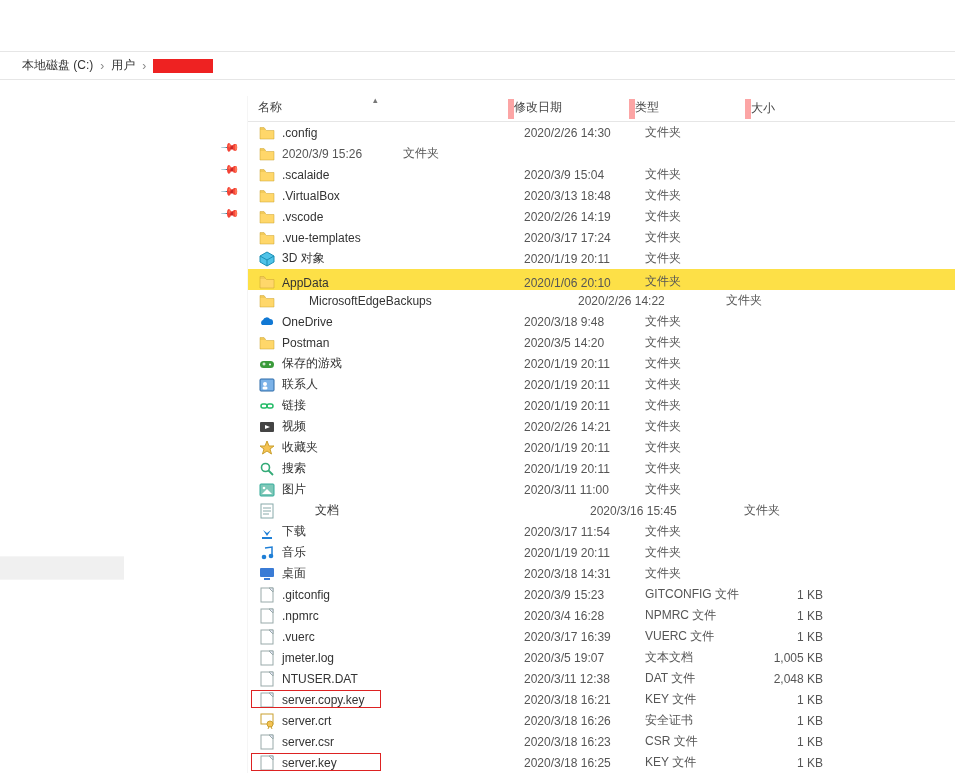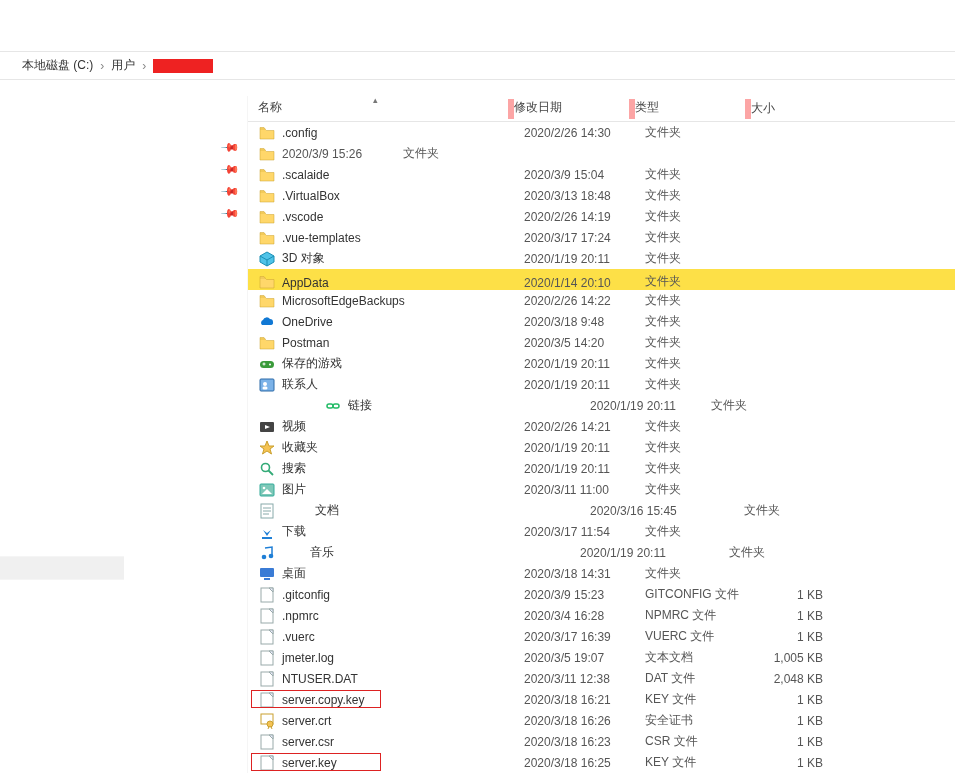--- a/index.html
+++ b/index.html
@@ -243,25 +243,25 @@
           <span class="type">文件夹</span>
           <span class="size"></span>
         </div>
         <div class="row sel" style="position: relative;">
           <span class="icon">
             <svg class="folder-svg" width="16" height="14" viewBox="0 0 16 14">
               <path d="M1 3 L6 3 L7.5 4.5 L15 4.5 L15 13 L1 13 Z M1 3 L1 1.5 L5 1.5 L6.2 3"></path>
             </svg>
           </span>
           <span class="name">AppData</span>
-          <span class="date">2020/1/14 20:10</span>
-          <span class="type">文件夹</span>
-          <span class="size"></span>
-        </div>
-        <div class="row" style="position: relative;">
+          <span class="date">2020/1/06 20:10</span>
+          <span class="type">文件夹</span>
+          <span class="size"></span>
+        </div>
+        <div class="row" style="position: relative; gap: 27px;">
           <span class="icon">
             <svg class="folder-svg" width="16" height="14" viewBox="0 0 16 14">
               <path d="M1 3 L6 3 L7.5 4.5 L15 4.5 L15 13 L1 13 Z M1 3 L1 1.5 L5 1.5 L6.2 3"></path>
             </svg>
           </span>
           <span class="name">MicrosoftEdgeBackups</span>
           <span class="date">2020/2/26 14:22</span>
           <span class="type">文件夹</span>
           <span class="size"></span>
         </div>
@@ -307,21 +307,21 @@
               <rect x="1" y="1" width="14" height="12" rx="1" fill="#7bb2e8" stroke="#2d6aa8"></rect>
               <circle cx="6" cy="6" r="2" fill="#fff"></circle>
               <rect x="3.5" y="8.5" width="5" height="3" rx="1.5" fill="#fff"></rect>
             </svg>
           </span>
           <span class="name">联系人</span>
           <span class="date">2020/1/19 20:11</span>
           <span class="type">文件夹</span>
           <span class="size"></span>
         </div>
-        <div class="row" style="position: relative; justify-content: center;">
+        <div class="row" style="position: relative;">
           <span class="icon">
             <svg width="16" height="16" viewBox="0 0 16 16">
               <rect x="2" y="6" width="6" height="4" rx="2" fill="none" stroke="#2b6" stroke-width="1.5"></rect>
               <rect x="8" y="6" width="6" height="4" rx="2" fill="none" stroke="#2b6" stroke-width="1.5"></rect>
             </svg>
           </span>
           <span class="name">链接</span>
           <span class="date">2020/1/19 20:11</span>
           <span class="type">文件夹</span>
           <span class="size"></span>
@@ -393,21 +393,21 @@
             <svg width="14" height="16" viewBox="0 0 14 16">
               <polygon points="7,1 7,9 3,6 7,12 11,6 7,9" fill="#1f7fd6"></polygon>
               <rect x="2" y="13" width="10" height="2" fill="#1f7fd6"></rect>
             </svg>
           </span>
           <span class="name">下载</span>
           <span class="date">2020/3/17 11:54</span>
           <span class="type">文件夹</span>
           <span class="size"></span>
         </div>
-        <div class="row" style="position: relative; gap: 28px;">
+        <div class="row" style="position: relative;">
           <span class="icon">
             <svg width="14" height="16" viewBox="0 0 14 16">
               <path d="M5 3 L12 2 L12 11" fill="none" stroke="#1f7fd6" stroke-width="1.5"></path>
               <circle cx="4" cy="12" r="2.3" fill="#1f7fd6"></circle>
               <circle cx="11" cy="11" r="2.3" fill="#1f7fd6"></circle>
             </svg>
           </span>
           <span class="name">音乐</span>
           <span class="date">2020/1/19 20:11</span>
           <span class="type">文件夹</span>

